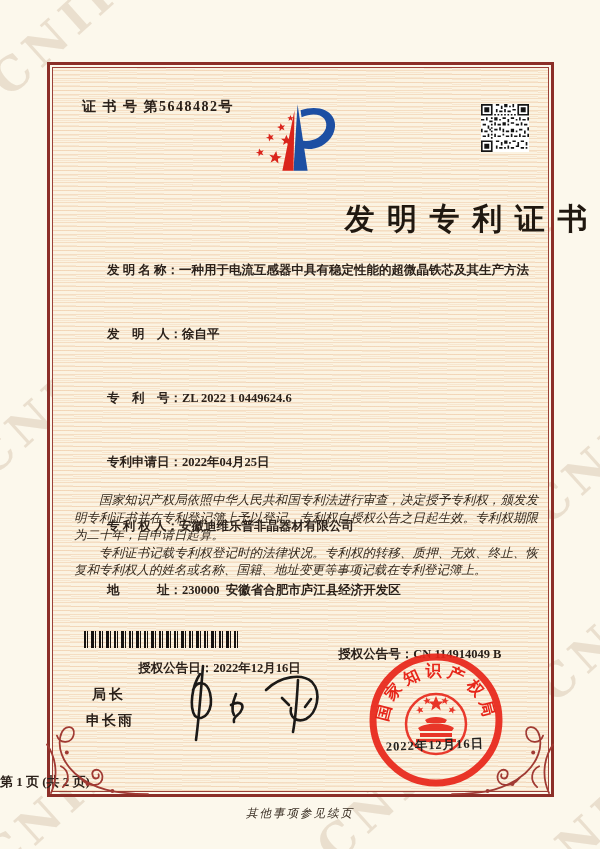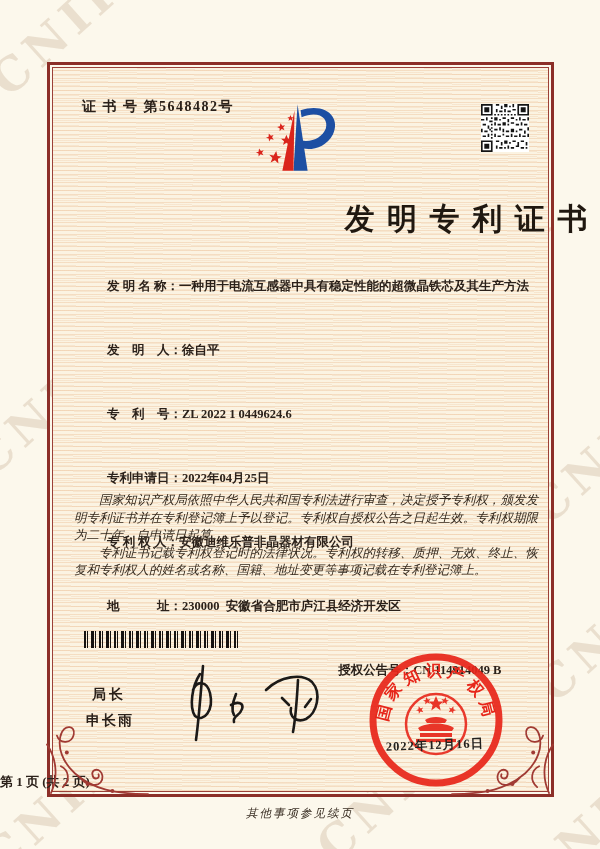--- a/index.html
+++ b/index.html
@@ -57,21 +57,21 @@
     width:48px; height:48px; background:#fff;
   }
   .title {
     position:absolute; left:0; right:0; top:179px;
     text-align:right; font-size:30px; font-weight:bold;
     letter-spacing:0.42em; text-indent:0.42em;
     color:#201810;
   }
 
   .fields {
-    position:absolute; left:82px; top:265px; right:52px;
+    position:absolute; left:82px; top:249px; right:52px;
     font-size:12.5px; font-weight:600;
   }
   .frow { line-height:14px; margin-bottom:22px; white-space:pre-wrap; }
   .flabel { white-space:pre-wrap; }
   .fval   { white-space:pre-wrap; }
   .grant-row { position:relative; }
   .grant-pair { display:inline-block; }
   .grant-pair.second { position:absolute; left:225px; top:0; }
 
   .body-text {
@@ -222,20 +222,23 @@
       <div class="frow">
         <span class="flabel">专利申请日：</span><span class="fval">2022年04月25日</span>
       </div>
       <div class="frow">
         <span class="flabel">专 利 权 人：</span><span class="fval">安徽迪维乐普非晶器材有限公司</span>
       </div>
       <div class="frow">
         <span class="flabel">地　　　址：</span><span class="fval">230000  安徽省合肥市庐江县经济开发区</span>
       </div>
       <div class="frow grant-row">
+        <span class="grant-pair">
+          <span class="flabel">授权公告日：</span><span class="fval">2022年12月16日</span>
+        </span>
         <span class="grant-pair second">
           <span class="flabel">授权公告号：</span><span class="fval">CN 114914049 B</span>
         </span>
       </div>
     </div>
 
     <div class="body-text">
       <p>国家知识产权局依照中华人民共和国专利法进行审查，决定授予专利权，颁发发明专利证书并在专利登记簿上予以登记。专利权自授权公告之日起生效。专利权期限为二十年，自申请日起算。</p>
       <p>专利证书记载专利权登记时的法律状况。专利权的转移、质押、无效、终止、恢复和专利权人的姓名或名称、国籍、地址变更等事项记载在专利登记簿上。</p>
     </div>

